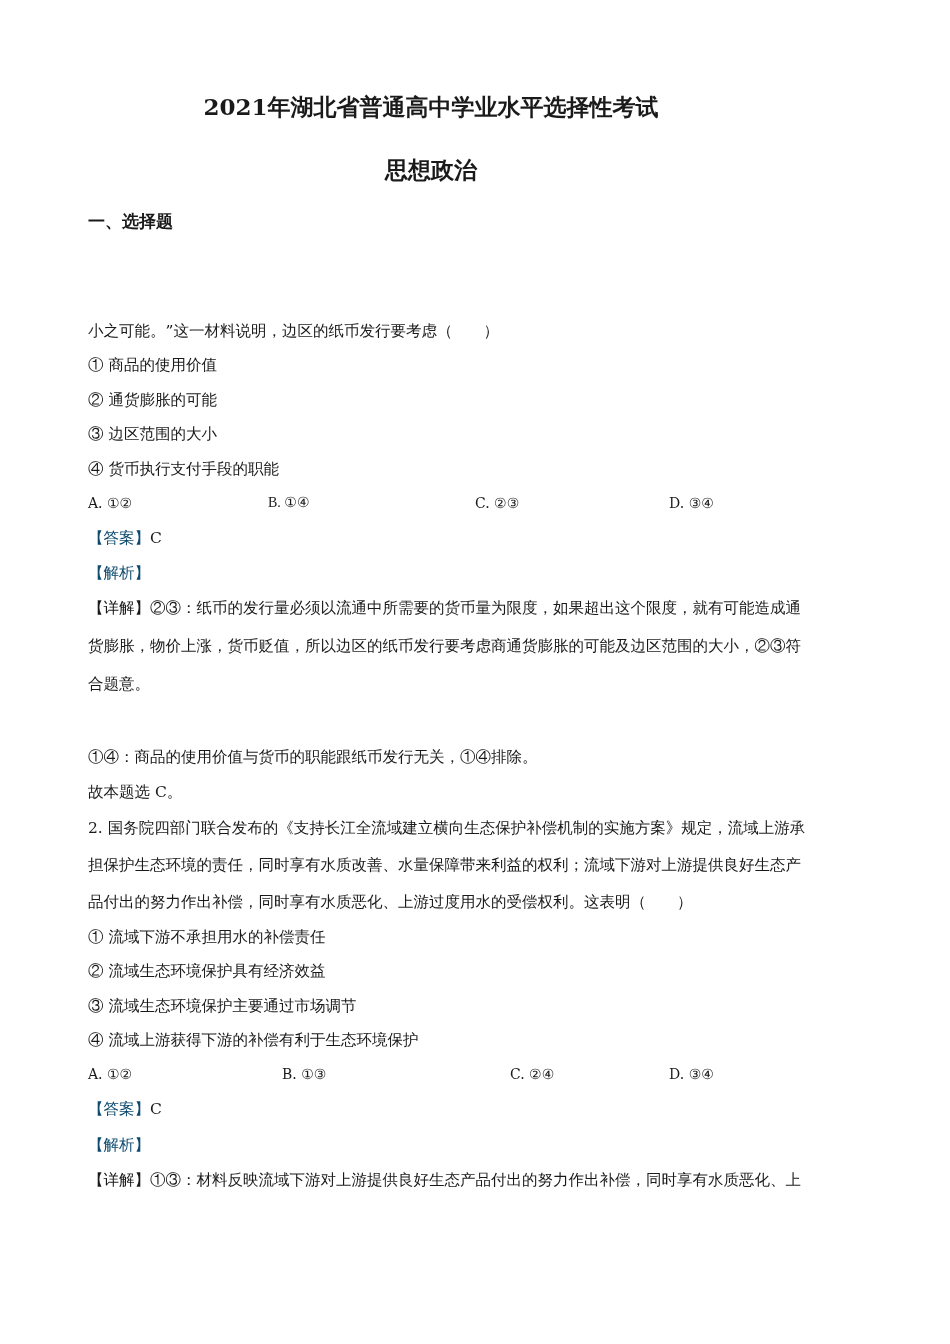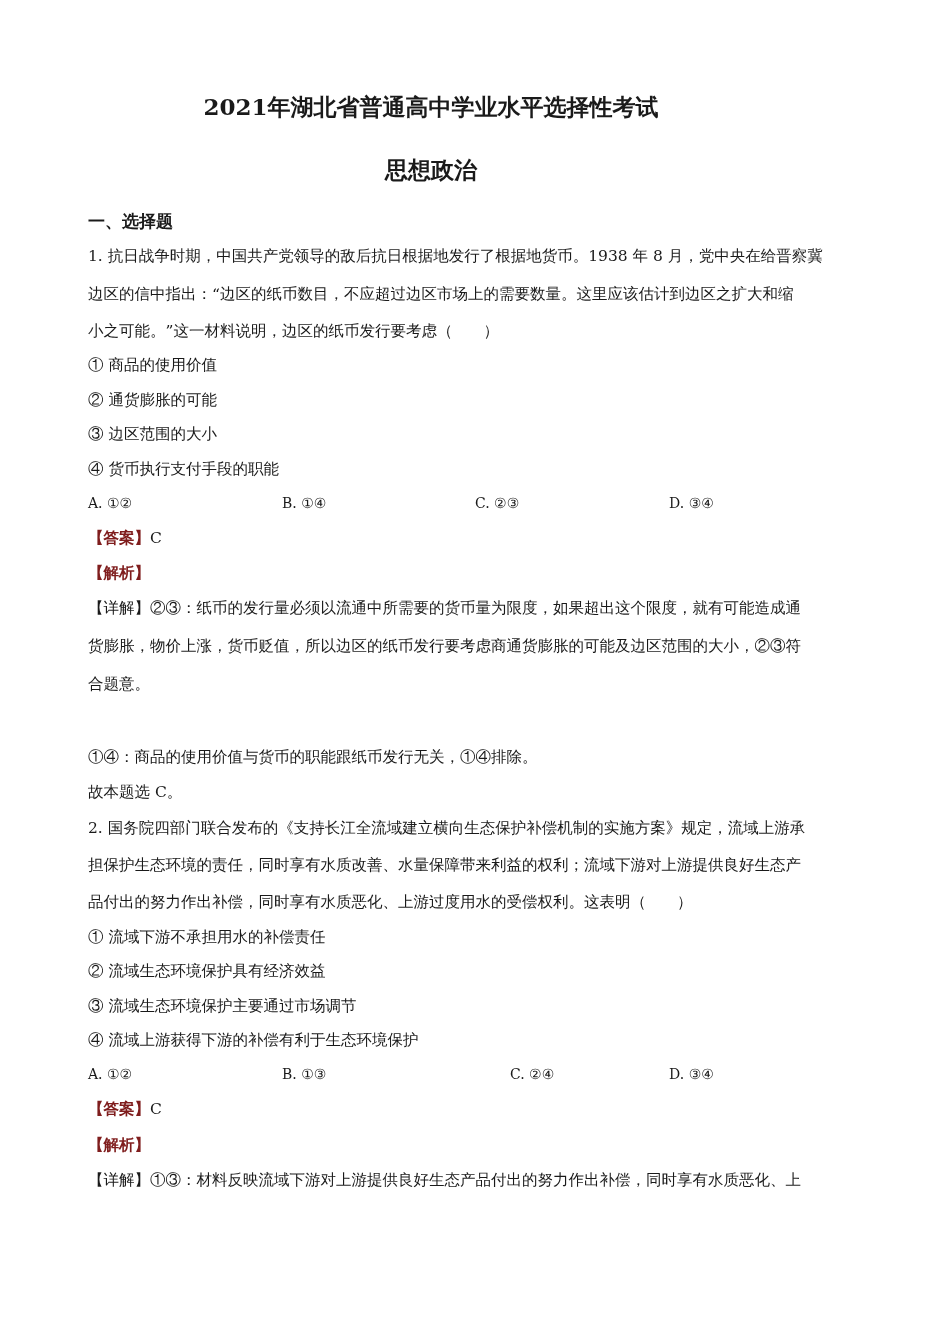--- a/index.html
+++ b/index.html
@@ -5,42 +5,40 @@
   html, body { margin: 0; padding: 0; background: #ffffff; }
   body { width: 950px; height: 1344px; position: relative; overflow: hidden;
          font-family: "DejaVu Serif", "Liberation Serif", serif; color: #1a1a1a; }
   .page { position: absolute; left: 0; top: 0; width: 950px; height: 1344px; }
   .title { position: absolute; left: 0; width: 862px; text-align: center; font-weight: bold; font-size: 23px; }
   .t1 { top: 92px; }
   .t2 { top: 155px; }
   .line { position: absolute; left: 88px; font-size: 15.5px; white-space: nowrap; line-height: 20px; }
   .section { font-weight: bold; font-size: 17px; }
   .opt { position: absolute; font-size: 14px; white-space: nowrap; line-height: 20px; }
-  .blue { color: #7f1d1d; font-weight: bold; }
+  .blue { color: #0c4a6e; }
 </style>
 </head>
 <body>
 
 <div class="page">
   <div class="title t1">2021年湖北省普通高中学业水平选择性考试</div>
   <div class="title t2">思想政治</div>
 
   <div class="line section" style="top:211px;text-align:right;">一、选择题</div>
 
-  <div class="line" style="top:246px;">1. 抗日战争时期，中国共产党领导的敌后抗日根据地发行了根据地货币。1938 年 8 月，党中央在给晋察冀</div>
-  <div class="line" style="top:284px;">边区的信中指出：“边区的纸币数目，不应超过边区市场上的需要数量。这里应该估计到边区之扩大和缩</div>
   <div class="line" style="top:321px;">小之可能。”这一材料说明，边区的纸币发行要考虑（　　）</div>
 
   <div class="line" style="top:355px;">① 商品的使用价值</div>
   <div class="line" style="top:390px;">② 通货膨胀的可能</div>
   <div class="line" style="top:424px;">③ 边区范围的大小</div>
   <div class="line" style="top:459px;">④ 货币执行支付手段的职能</div>
 
   <div class="opt" style="left:88px; top:493px;">A. ①②</div>
-  <div class="opt" style="left:282px; top:493px;">B. ①④</div>
+  <div class="opt" style="left:268px; top:493px;font-family:Liberation Serif, serif;">B. ①④</div>
   <div class="opt" style="left:475px; top:493px;">C. ②③</div>
   <div class="opt" style="left:669px; top:493px;">D. ③④</div>
 
   <div class="line" style="top:528px;">
     <span class="blue">【答案】</span><span>C</span>
   </div>
   <div class="line blue" style="top:563px;">【解析】</div>
 
   <div class="line" style="top:598px;">
     <span>【详解】</span><span>②③：纸币的发行量必须以流通中所需要的货币量为限度，如果超出这个限度，就有可能造成通</span>

